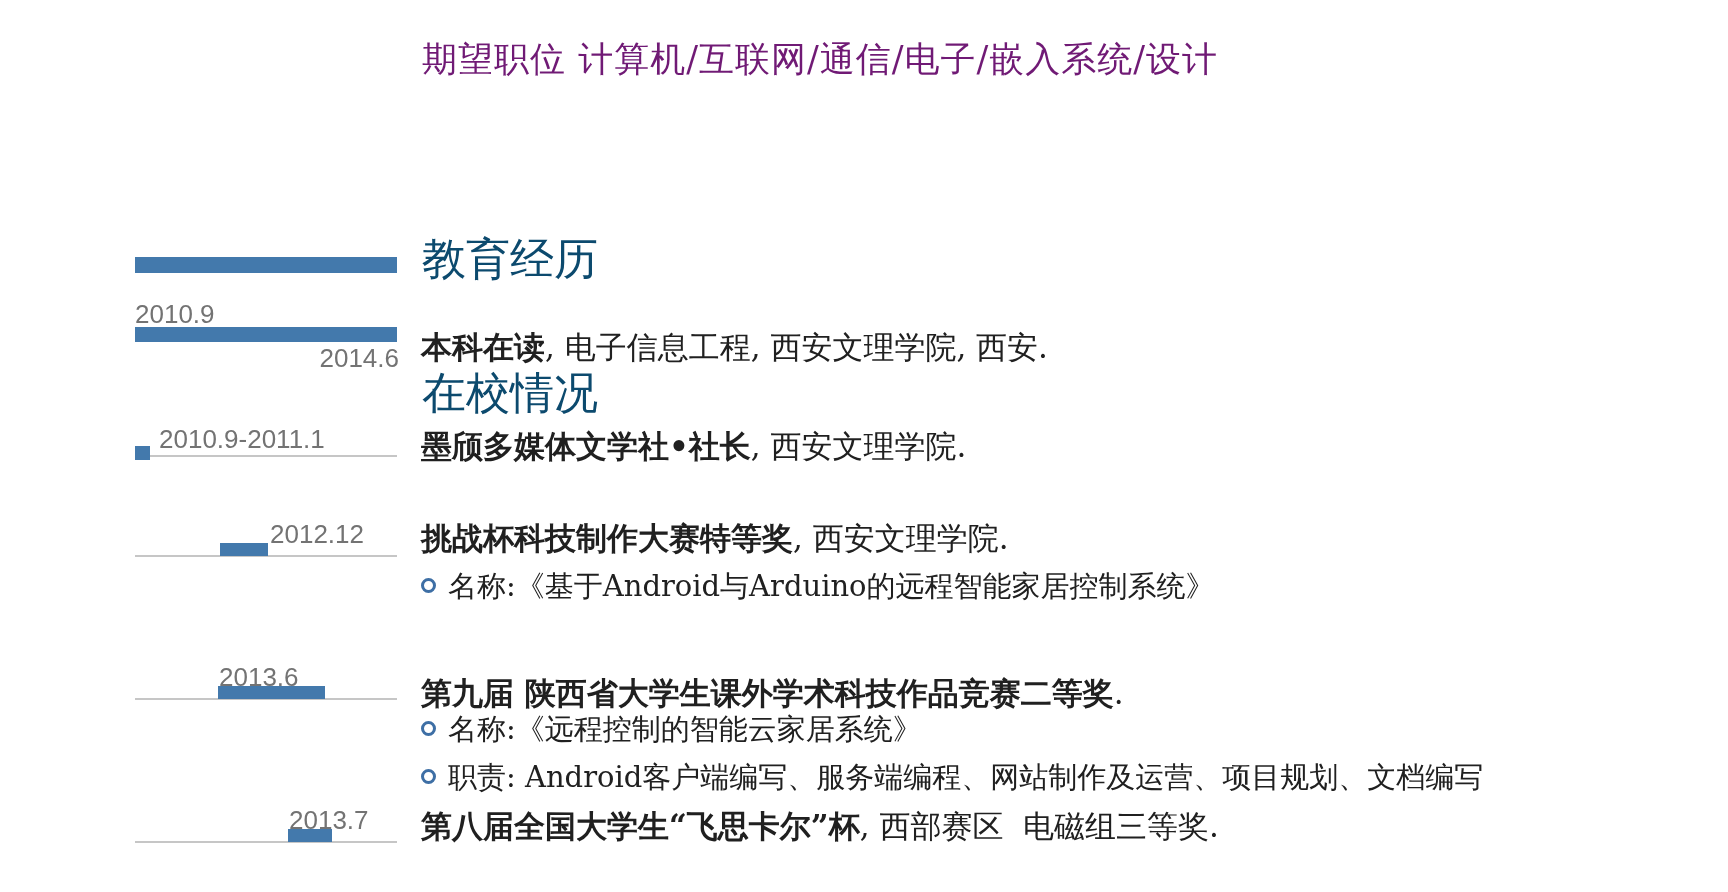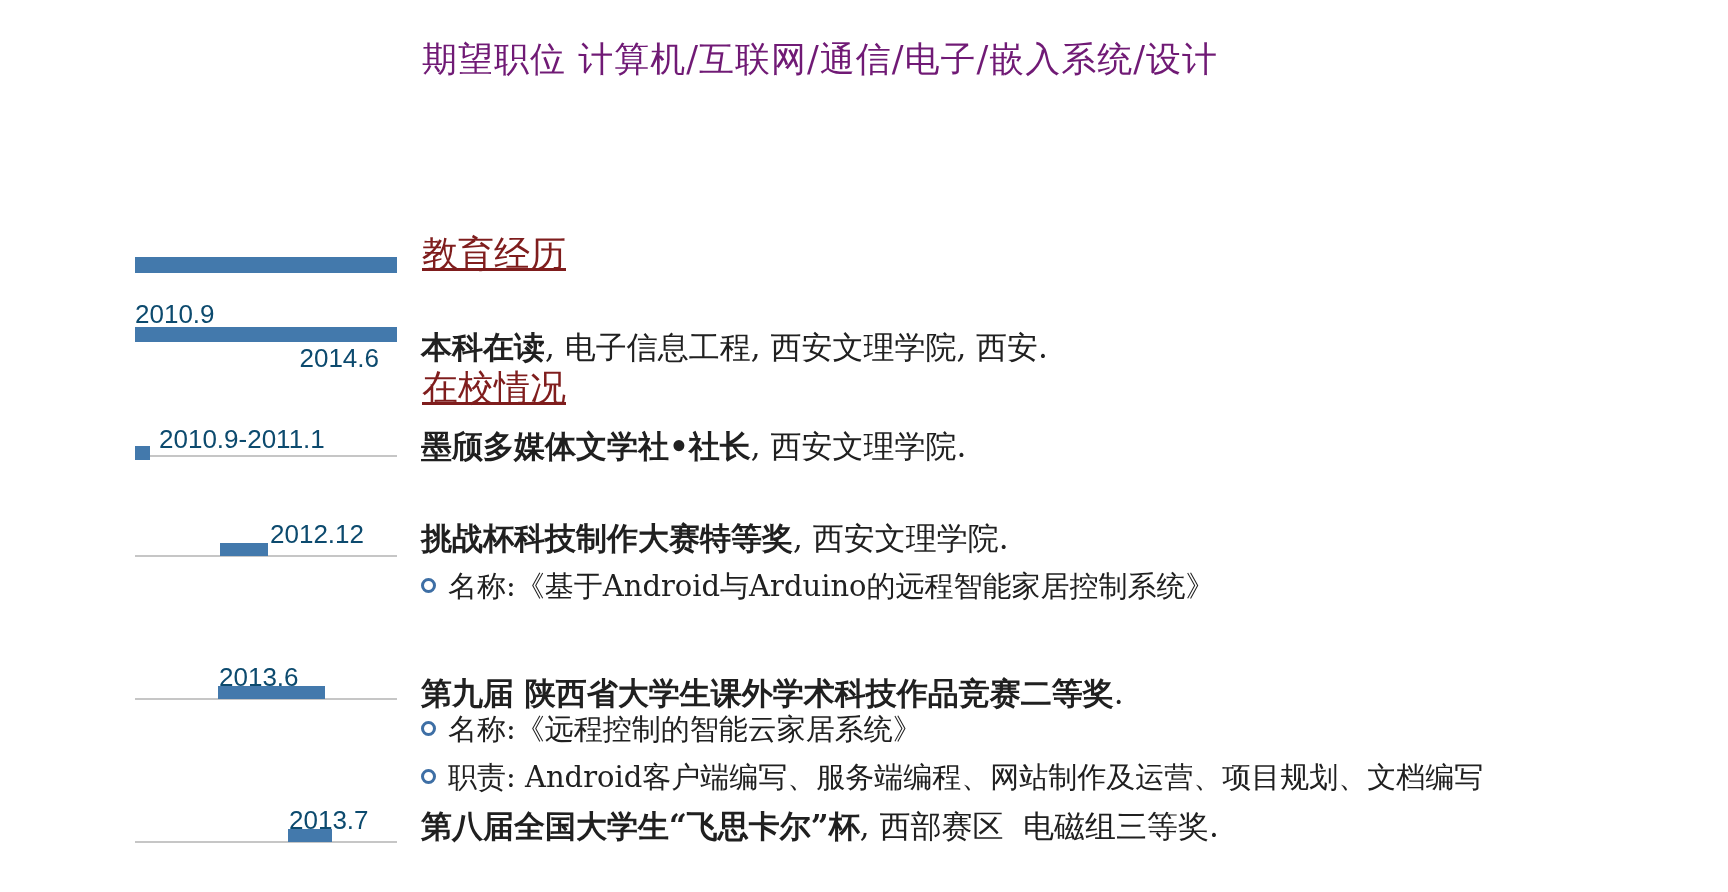--- a/index.html
+++ b/index.html
@@ -19,31 +19,30 @@
     left: 422px; top: 36px;
     font-size: 35px;
     color: #701a75;
     letter-spacing: 1px;
     white-space: nowrap;
   }
 
   
   .sec-heading {
     left: 422px;
-    font-size: 36px;
-    color: #7f1d1d;
+    font-size: 44px;
+    color: #0c4a6e;
     white-space: nowrap;
-    text-decoration: underline;
   }
 
   
   .tl-date {
     font-family: "Liberation Sans", sans-serif;
     font-size: 26px;
-    color: #0c4a6e;
+    color: #737373;
     white-space: nowrap;
   }
   .tl-bar { background: #4379ac; }
   .tl-line { background: #c6c6c6; height: 2px; left: 135px; width: 262px; }
 
   
   .entry-title {
     left: 421px;
     font-size: 31px;
     white-space: nowrap;
@@ -72,21 +71,21 @@
 <div class="page">
 
   <div class="abs doc-title">期望职位 计算机/互联网/通信/电子/嵌入系统/设计</div>
 
   <div>
 
     <div class="abs tl-bar" style="left:135px; top:257px; width:262px; height:16px;"></div>
 
     <div class="abs tl-date" style="left:135px; top:299px;">2010.9</div>
     <div class="abs tl-bar" style="left:135px; top:327px; width:262px; height:15px;"></div>
-    <div class="abs tl-date" style="left:121px; top:343px; width:258px; text-align:right;">2014.6</div>
+    <div class="abs tl-date" style="left:141px; top:343px; width:258px; text-align:right;">2014.6</div>
 
     <div class="abs tl-date" style="left:135px; top:424px;margin-left:24px;">2010.9-2011.1</div>
     <div class="abs tl-line" style="top:455px;"></div>
     <div class="abs tl-bar" style="left:135px; top:446px; width:15px; height:14px;"></div>
 
     <div class="abs tl-date" style="left:270px; top:519px;">2012.12</div>
     <div class="abs tl-line" style="top:555px;"></div>
     <div class="abs tl-bar" style="left:220px; top:543px; width:48px; height:13px;"></div>
 
     <div class="abs tl-date" style="left:219px; top:662px;">2013.6</div>

